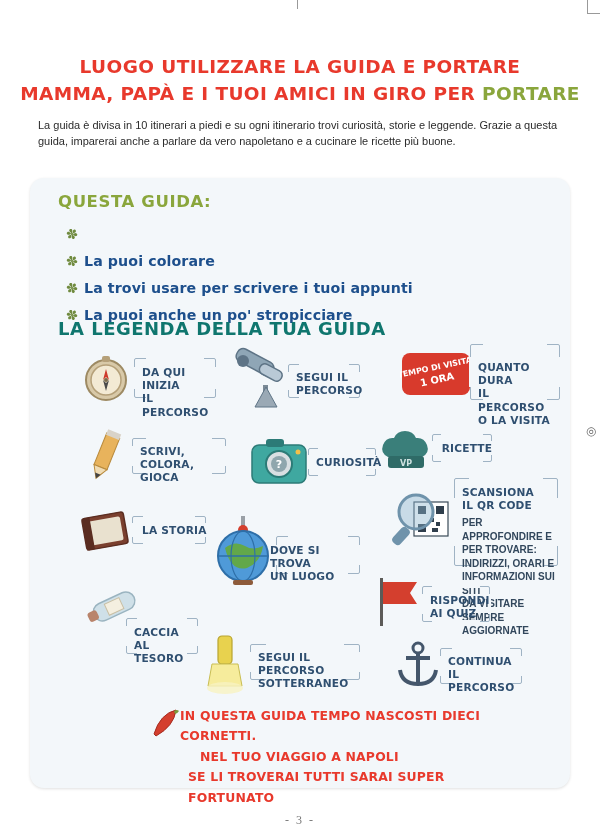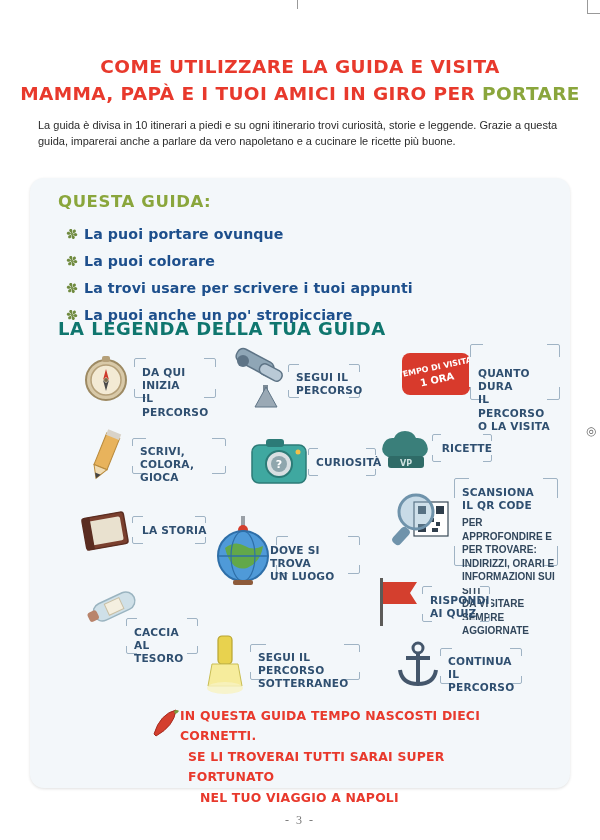--- a/index.html
+++ b/index.html
@@ -217,36 +217,35 @@
 <body>
 
 <div class="page">
 
   <div class="crop-top"></div>
   <div class="crop-right-v"></div>
   <div class="crop-right-h"></div>
   <div class="side-mark">◎</div>
 
   <div class="headline">
-    <span>COME UTILIZZARE LA GUIDA E VISITA</span>
+    <span>LUOGO UTILIZZARE LA GUIDA E PORTARE</span>
     <span class="l2">
       <span>MAMMA, PAPÀ E I TUOI AMICI IN GIRO PER </span><span class="napoli">PORTARE</span>
     </span>
   </div>
 
   <div class="intro">La guida è divisa in 10 itinerari a piedi e su ogni itinerario trovi curiosità, storie e leggende. Grazie a questa guida, imparerai anche a parlare da vero napoletano e a cucinare le ricette più buone.</div>
 
   <div class="card">
 
     <div class="card-title">QUESTA GUIDA:</div>
 
     <div class="bullets">
       <div class="bullet">
         <span class="bico">✽</span>
-        <span class="btxt">La puoi portare ovunque</span>
       </div>
       <div class="bullet">
         <span class="bico">✽</span>
         <span class="btxt">La puoi colorare</span>
       </div>
       <div class="bullet">
         <span class="bico">✽</span>
         <span class="btxt">La trovi usare per scrivere i tuoi appunti</span>
       </div>
       <div class="bullet">
@@ -301,21 +300,21 @@
           <g transform="rotate(-12 36 25)">
             <text x="36" y="21" text-anchor="middle" fill="#ffffff" font-family="DejaVu Sans, sans-serif" font-size="8" font-weight="bold">TEMPO DI VISITA</text>
             <text x="36" y="34" text-anchor="middle" fill="#ffffff" font-family="DejaVu Sans, sans-serif" font-size="10" font-weight="bold">1 ORA</text>
           </g>
         </svg>
       </div>
       <div class="bracketbox" style="left:70px; top:0; width:88px; height:54px;">
         <span class="sidemask-l"></span>
           <span class="sidemask-r"></span>
       </div>
-      <div class="label" style="left:78px; top:23px; width:80px; white-space:pre-line;">QUANTO DURA
+      <div class="label" style="left:78px; top:17px; width:80px; white-space:pre-line;">QUANTO DURA
 IL PERCORSO
 O LA VISITA</div>
     </div>
 
     <div class="item" style="left:48px; top:250px;">
       <div class="icon-wrap" style="left:0; top:0; width:54px; height:56px;">
         <svg width="54" height="56" viewBox="0 0 54 56">
           <g transform="rotate(22 27 28)">
             <rect x="20" y="6" width="14" height="34" fill="#e8b35c" stroke="#b98b3d" stroke-width="1"></rect>
             <rect x="20" y="2" width="14" height="6" fill="#d9d3c8"></rect>
@@ -492,20 +491,20 @@
     </div>
 
     <div class="item" style="left:118px; top:528px;">
       <svg width="34" height="34" viewBox="0 0 34 34">
         <path d="M6 28 q6 -20 22 -24 q-2 16 -20 26 z" fill="#d43f2e" stroke="#a52c20" stroke-width="1"></path>
         <path d="M26 5 q3 -2 5 0 q-2 3 -4 3 z" fill="#7a9a3c"></path>
       </svg>
     </div>
     <div class="footer-note">
       <div>IN QUESTA GUIDA TEMPO NASCOSTI DIECI CORNETTI.</div>
+      <div style="padding-left:20px;">NEL TUO VIAGGIO A NAPOLI</div>
       <div style="padding-left:8px;">SE LI TROVERAI TUTTI SARAI SUPER FORTUNATO</div>
-      <div style="padding-left:20px;">NEL TUO VIAGGIO A NAPOLI</div>
     </div>
 
   </div>
 
   <div class="pagenum">- 3 -</div>
 </div>
 
 </body></html>

